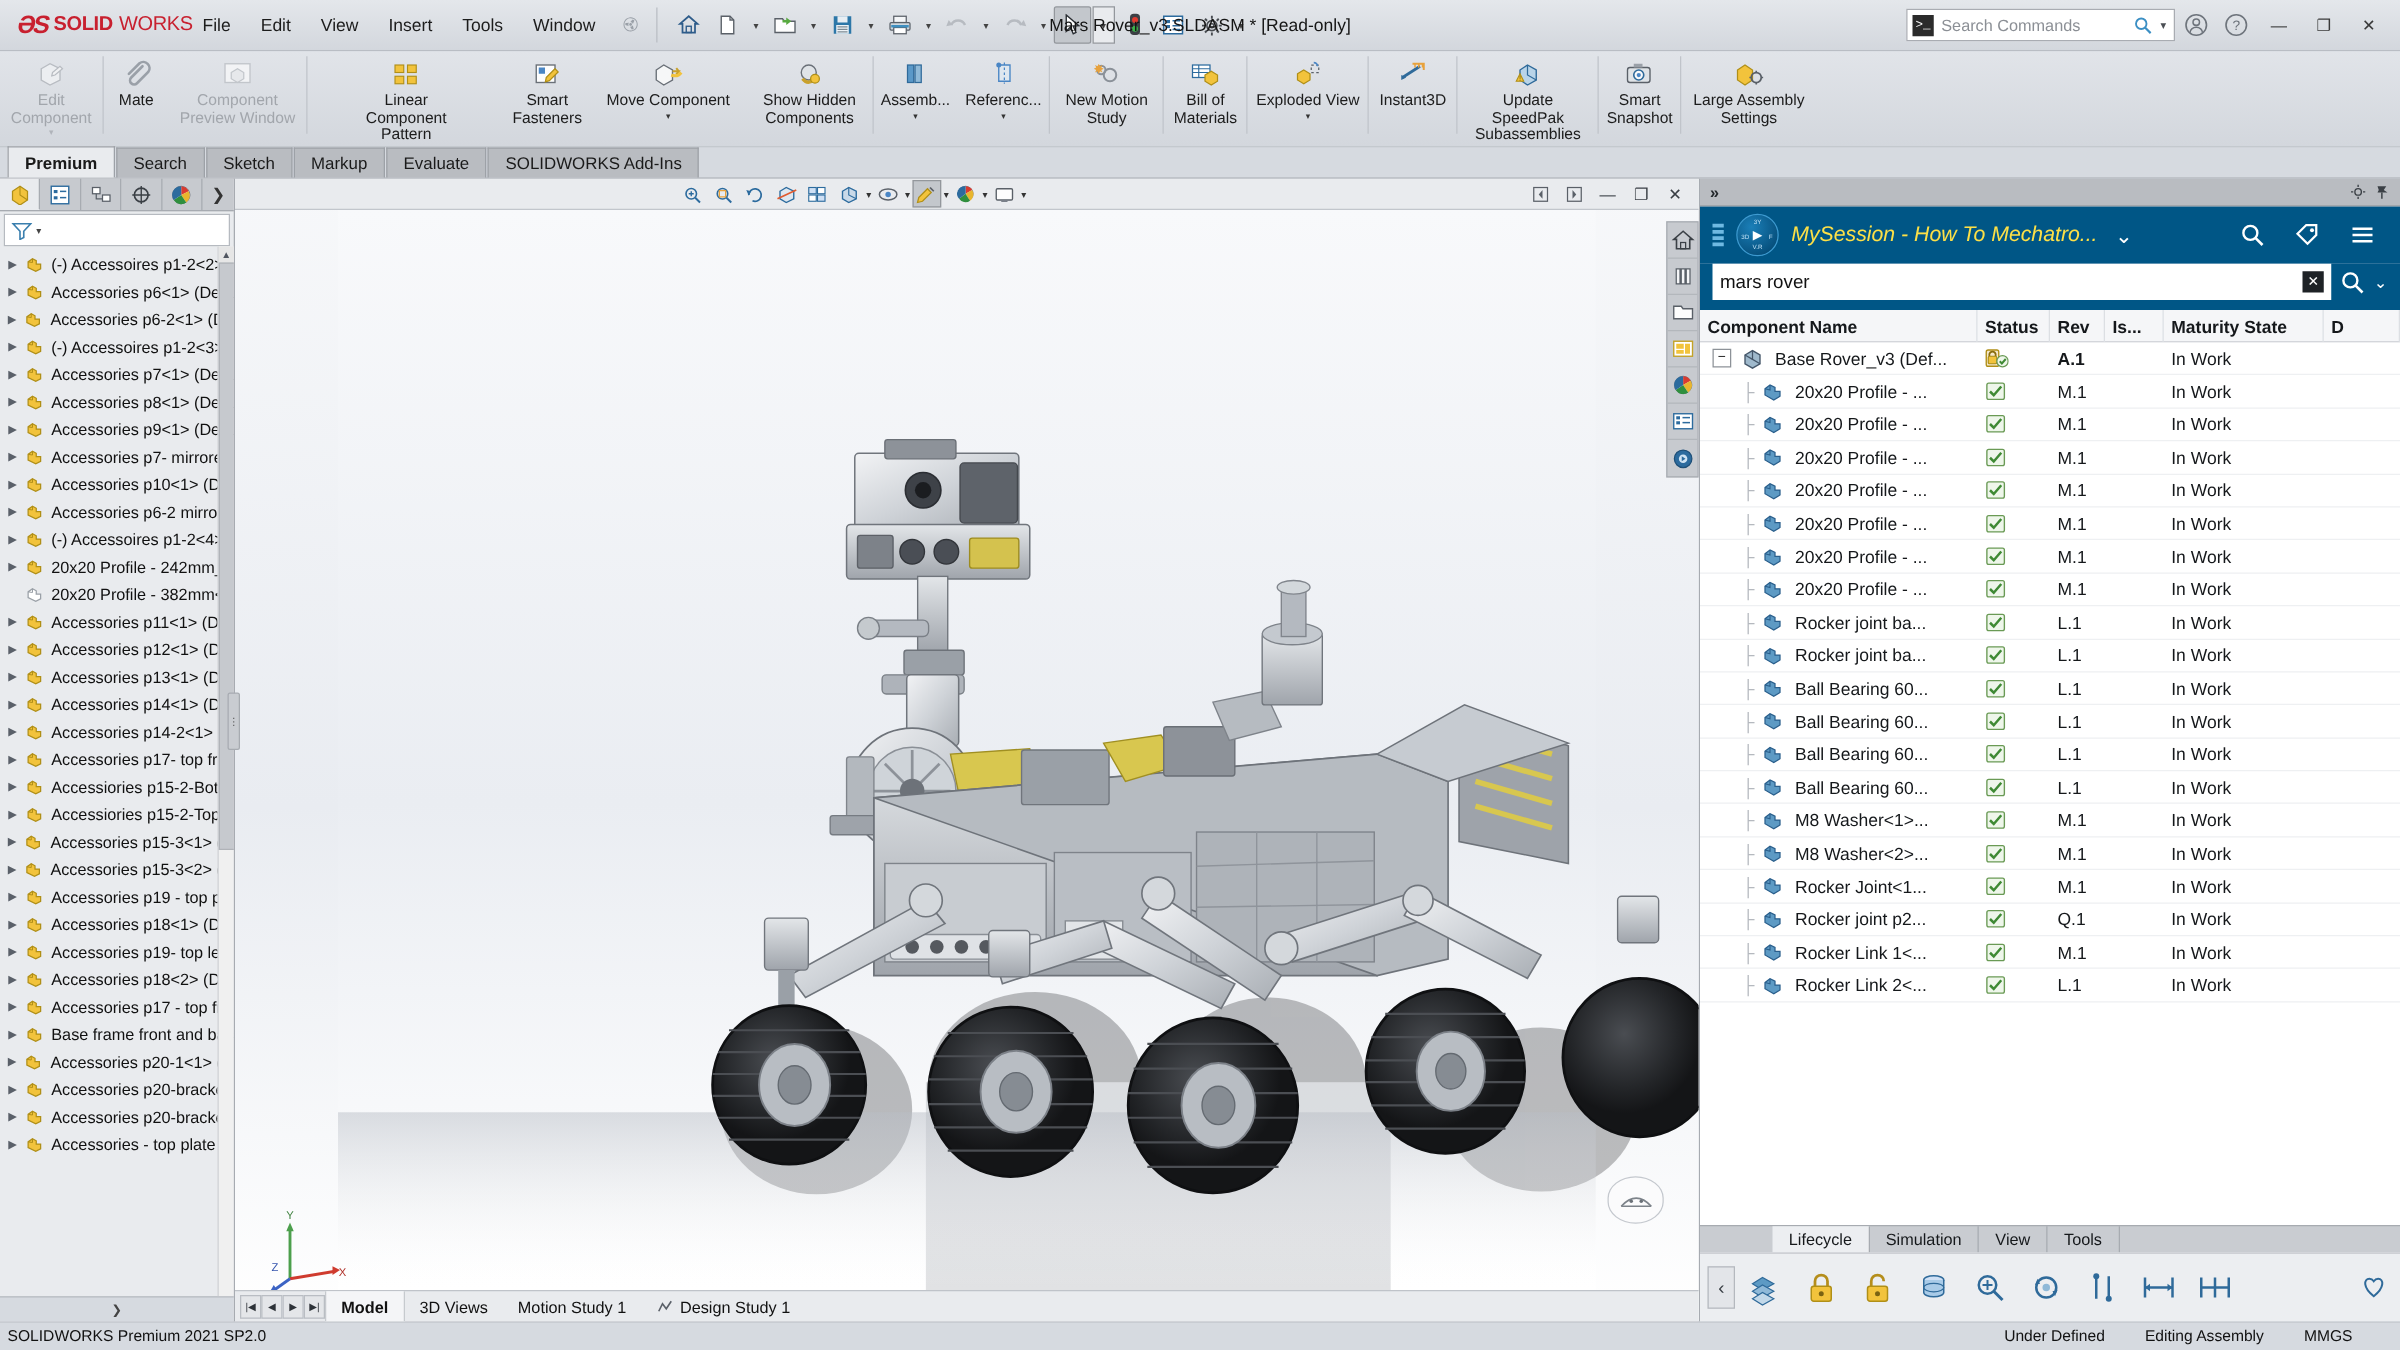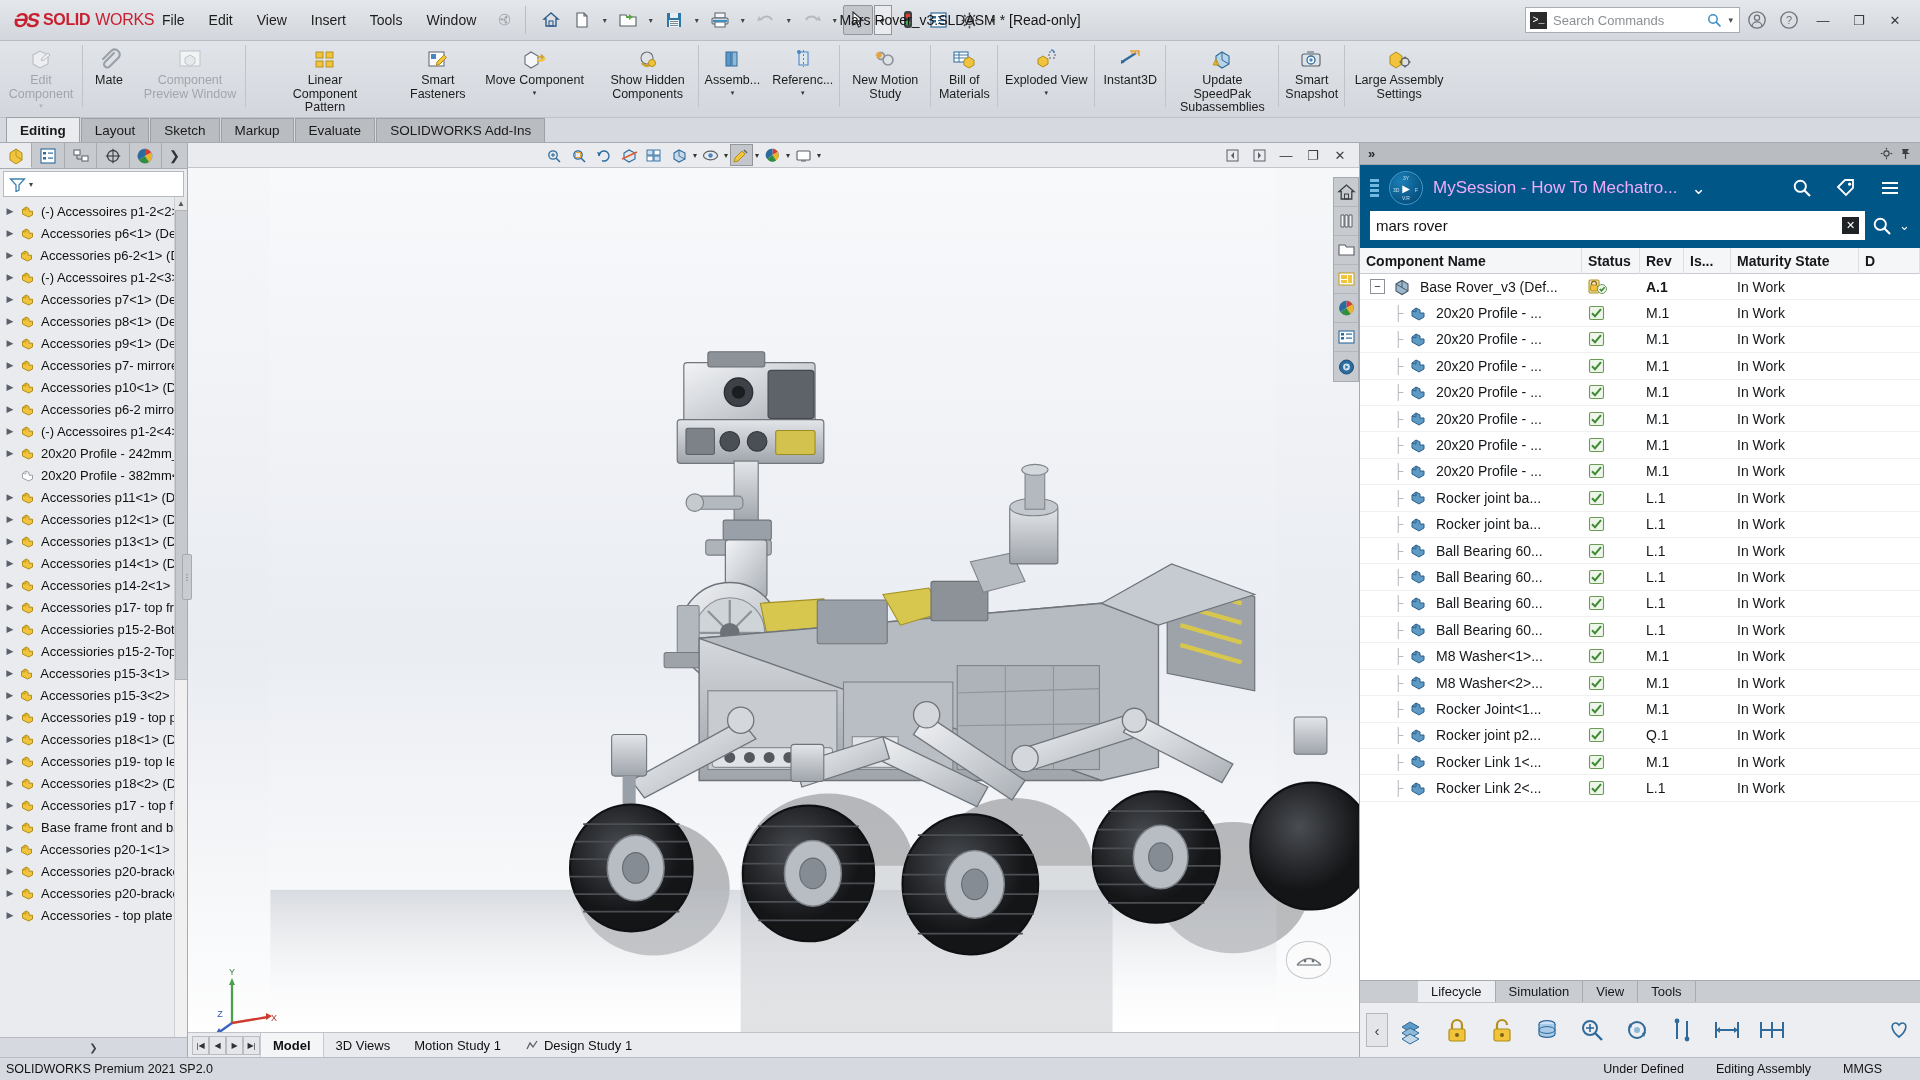--- a/index.html
+++ b/index.html
@@ -117,21 +117,21 @@
   .dx-header .chev{padding:0 8px;color:#23272b;font-size:13px;font-weight:bold;}
   .dx-header .ttl{position:absolute;left:0;right:0;text-align:center;font-size:13px;font-weight:bold;color:#16191c;}
   .dx-header .hr-icons{margin-left:auto;display:flex;gap:6px;padding-right:8px;z-index:2;}
   .dx-blue{background:#005686;height:46px;display:flex;align-items:center;padding:0 10px;gap:10px;}
   .compass{width:34px;height:34px;border-radius:50%;background:radial-gradient(circle at 35% 30%,#1b7fb8,#00416a);
            border:1px solid #3e9bd1;display:flex;align-items:center;justify-content:center;position:relative;}
   .compass .play{color:#fff;font-size:10px;}
   .compass .lb{position:absolute;color:#bfe0f5;font-size:5px;}
   .ticks{display:flex;flex-direction:column;gap:2px;}
   .ticks i{display:block;width:9px;height:3px;background:#6fb9e2;}
-  .dx-title{color:#f0abfc;font-size:17px;white-space:nowrap;}
+  .dx-title{color:#fde047;font-size:17px;white-space:nowrap;font-style:italic;}
   .dx-ic{color:#fff;font-size:17px;padding:0 4px;}
   .dx-search-row{background:#005686;padding:0 10px 8px;display:flex;align-items:center;gap:7px;}
   .dx-input{flex:1;height:29px;background:#fff;display:flex;align-items:center;padding:0 6px;}
   .dx-input .val{flex:1;font-size:15px;color:#111;}
   .dx-clear{width:17px;height:17px;background:#1e2226;color:#fff;font-size:11px;display:flex;align-items:center;justify-content:center;}
   .tbl-head{height:26px;background:#f5f6f8;border-bottom:1px solid #c9ccd1;display:flex;align-items:center;font-size:14px;font-weight:bold;color:#15181b;}
   .th{padding:0 6px;border-right:1px solid #dcdfe3;height:26px;display:flex;align-items:center;overflow:hidden;white-space:nowrap;}
   .tbl-body{flex:1;overflow:hidden;background:#fff;position:relative;}
   .drow{height:26.4px;display:flex;align-items:center;font-size:14px;color:#15181b;border-bottom:1px solid #eef0f2;}
   .dc{padding:0 6px;height:100%;display:flex;align-items:center;overflow:hidden;white-space:nowrap;}
@@ -499,22 +499,22 @@
             </g>
           </svg>
       </div>
       <div class="lb" style="white-space:pre-line">Large Assembly
 Settings</div>
     </div>
   </div>
 
   <div class="tabstrip">
     <div style="width:6px"></div>
-    <div class="tab sel">Editing</div>
-    <div class="tab">Layout</div>
+    <div class="tab sel">Premium</div>
+    <div class="tab">Search</div>
     <div class="tab">Sketch</div>
     <div class="tab">Markup</div>
     <div class="tab">Evaluate</div>
     <div class="tab">SOLIDWORKS Add-Ins</div>
   </div>
 
   <div class="main">
 
     <div class="leftpanel">
       <div class="fmtabs">

